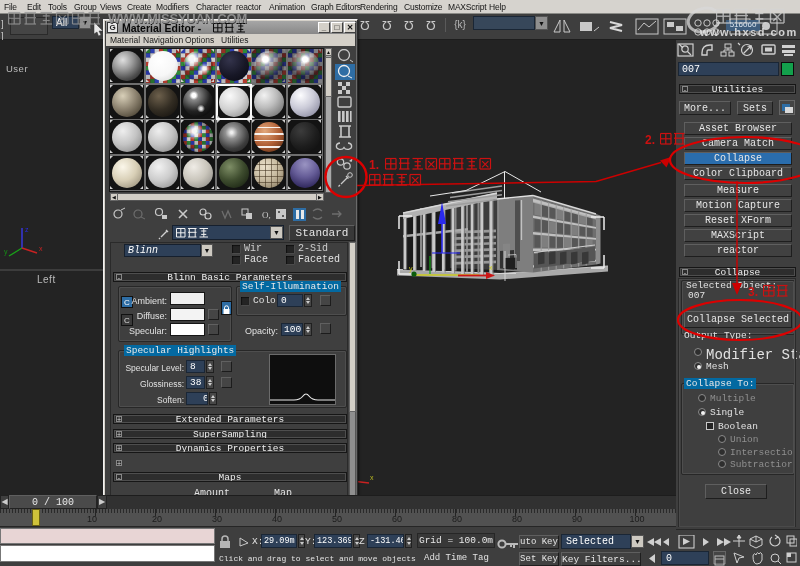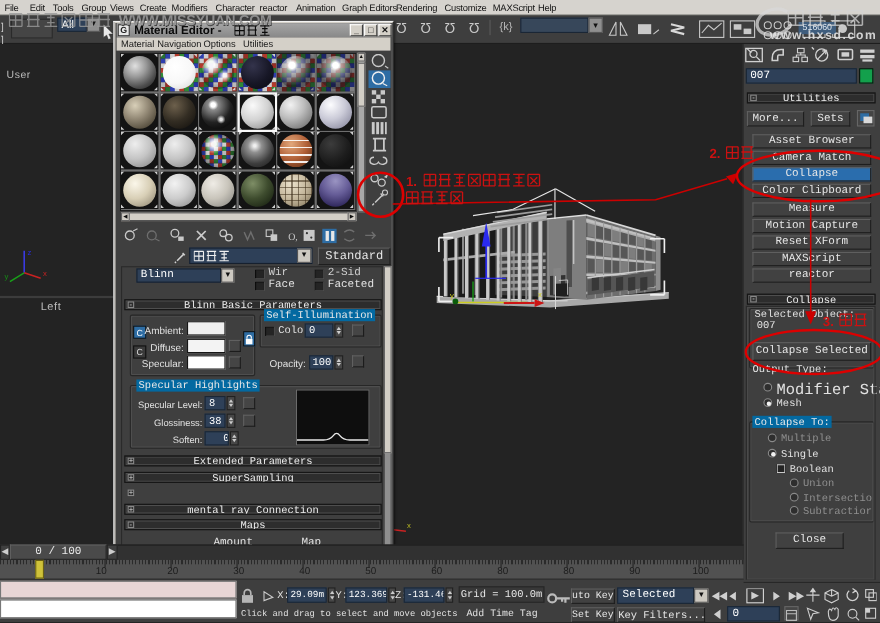--- a/index.html
+++ b/index.html
@@ -1030,21 +1030,21 @@
         <line x1="23.5" y1="10.0" x2="32.0" y2="10.0" stroke="#f0f0f0" stroke-width="1.0" opacity="1"></line>
         <line x1="27.8" y1="1.5" x2="27.8" y2="10.0" stroke="#f0f0f0" stroke-width="1.0" opacity="1"></line>
         <line x1="25.2" y1="4.0" x2="30.3" y2="4.0" stroke="#f0f0f0" stroke-width="1.0" opacity="1"></line>
         <line x1="25.2" y1="7.4" x2="30.3" y2="7.4" stroke="#f0f0f0" stroke-width="1.0" opacity="1"></line>
       </svg></div>
 <div style="position:absolute;left:270px;top:226px;width:13px;height:13px;background:#cdc9c1;border:1px solid #555;color:#111;font-size:7px;text-align:center;line-height:12px;">▼</div>
 <div class="btn" style="left:289px;top:225px;width:66px;height:16px;font-size:11px;line-height:15px;background:#383838;">Standard</div>
 <div style="position:absolute;left:110px;top:242px;width:238px;height:258px;border:1px solid #2a2a2a;"></div>
 <div style="position:absolute;left:349px;top:242px;width:7px;height:258px;background:#8f8f8f;border:1px solid #555;"></div>
 <div style="position:absolute;left:349px;top:242px;width:7px;height:170px;background:#d2cec6;border:1px solid #666;"></div>
-<div style="position:absolute;left:124px;top:244px;width:77px;height:13px;background:#2e4058;border:1px solid #16202e;color:#fff;font-size:10px;font-family:'Liberation Mono',monospace;padding-left:3px;line-height:12px;">Blinn</div>
+<div style="position:absolute;left:124px;top:244px;width:77px;height:13px;background:#2e4058;border:1px solid #16202e;color:#fff;font-size:10px;font-family:'Liberation Mono',monospace;padding-left:3px;line-height:12px;font-style:italic;">Blinn</div>
 <div style="position:absolute;left:201px;top:244px;width:12px;height:13px;background:#cdc9c1;border:1px solid #555;color:#111;font-size:7px;text-align:center;line-height:12px;">▼</div>
 <div class="chk" style="left:232px;top:245px;"></div>
 <div class="lbl" style="left:244px;top:243px;font-size:10px;color:#cfcfcf;">Wir</div>
 <div class="chk" style="left:286px;top:245px;"></div>
 <div class="lbl" style="left:298px;top:243px;font-size:10px;color:#cfcfcf;">2-Sid</div>
 <div class="chk" style="left:232px;top:256px;"></div>
 <div class="lbl" style="left:244px;top:254px;font-size:10px;">Face</div>
 <div class="chk" style="left:286px;top:256px;"></div>
 <div class="lbl" style="left:298px;top:254px;font-size:10px;">Faceted</div>
 <div class="roll" style="left:113px;top:272px;width:234px;height:10px;font-size:9.5px;line-height:9px;">Blinn Basic Parameters</div>
@@ -1089,22 +1089,22 @@
 <div class="fld" style="left:186px;top:392px;width:22px;height:13px;font-size:9.5px;padding-left:16px;line-height:12px;">0.1</div>
 <div class="spin" style="left:209px;top:392px;height:13px;"></div>
 <div style="position:absolute;left:269px;top:354px;width:67px;height:51px;background:#0e0e0e;border:1px solid #6b6b6b;"></div>
 <svg style="position:absolute;left:270px;top:355px" width="65" height="49">
       <path d="M0 45 L24 45 Q30 45 33 41 Q36 37 39 41 Q42 45 48 45 L65 45" stroke="#e8e8e8" fill="none" stroke-width="1.2"></path>
     </svg>
 <div class="roll" style="left:113px;top:414px;width:234px;height:10px;font-size:9.5px;line-height:9px;">Extended Parameters</div>
 <div style="position:absolute;left:116px;top:416px;width:6px;height:6px;border:1px solid #888;background:#2d2d2d;color:#ddd;font-size:7px;line-height:5px;text-align:center;">+</div>
 <div class="roll" style="left:113px;top:428.5px;width:234px;height:10px;font-size:9.5px;line-height:9px;">SuperSampling</div>
 <div style="position:absolute;left:116px;top:430.5px;width:6px;height:6px;border:1px solid #888;background:#2d2d2d;color:#ddd;font-size:7px;line-height:5px;text-align:center;">+</div>
+<div class="roll" style="left:113px;top:443px;width:234px;height:10px;font-size:9.5px;line-height:9px;">Dynamics Properties</div>
 <div style="position:absolute;left:116px;top:445px;width:6px;height:6px;border:1px solid #888;background:#2d2d2d;color:#ddd;font-size:7px;line-height:5px;text-align:center;">+</div>
-<div class="roll" style="left:113px;top:457.5px;width:234px;height:10px;font-size:9.5px;line-height:9px;">mental ray Connection</div>
 <div style="position:absolute;left:116px;top:459.5px;width:6px;height:6px;border:1px solid #888;background:#2d2d2d;color:#ddd;font-size:7px;line-height:5px;text-align:center;">+</div>
 <div class="roll" style="left:113px;top:472px;width:234px;height:10px;font-size:9.5px;line-height:9px;">Maps</div>
 <div style="position:absolute;left:116px;top:474px;width:6px;height:6px;border:1px solid #888;background:#2d2d2d;color:#ddd;font-size:7px;line-height:5px;text-align:center;">-</div>
 <div class="lbl" style="left:194px;top:488px;font-size:10px;">Amount</div>
 <div class="lbl" style="left:274px;top:488px;font-size:10px;">Map</div>
 <div style="position:absolute;left:675px;top:40px;width:125px;height:490px;background:#3f3f3f;border-left:1px solid #232323;"></div>
 <div style="position:absolute;left:676px;top:41px;width:124px;height:17px;"><svg width="124" height="17">
         <rect x="2" y="3" width="15" height="12" fill="none" stroke="#d0d0d0" stroke-width="1.2"></rect>
         <circle cx="9" cy="8" r="3.2" fill="none" stroke="#d0d0d0" stroke-width="1.2"></circle>
         <path d="M11.5 10.5 l3.5 3.5 M3 3 l4 4" stroke="#d0d0d0" stroke-width="1.2"></path>

